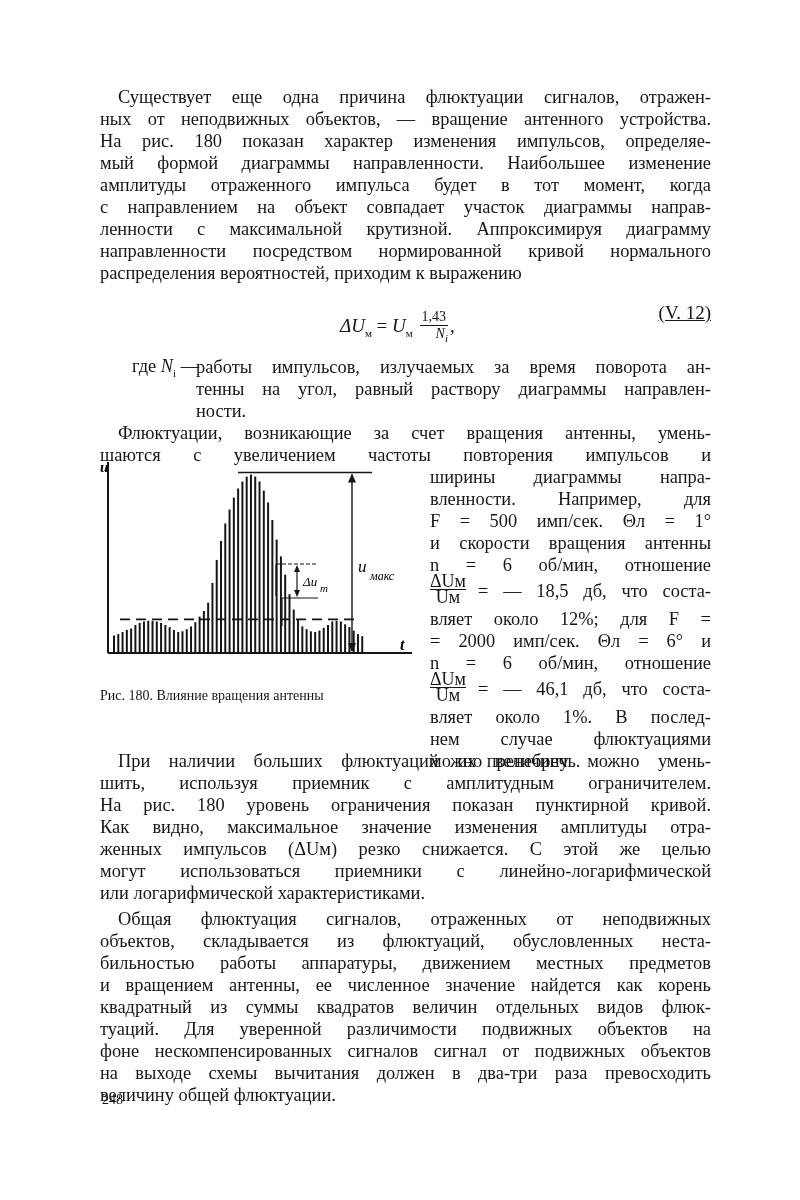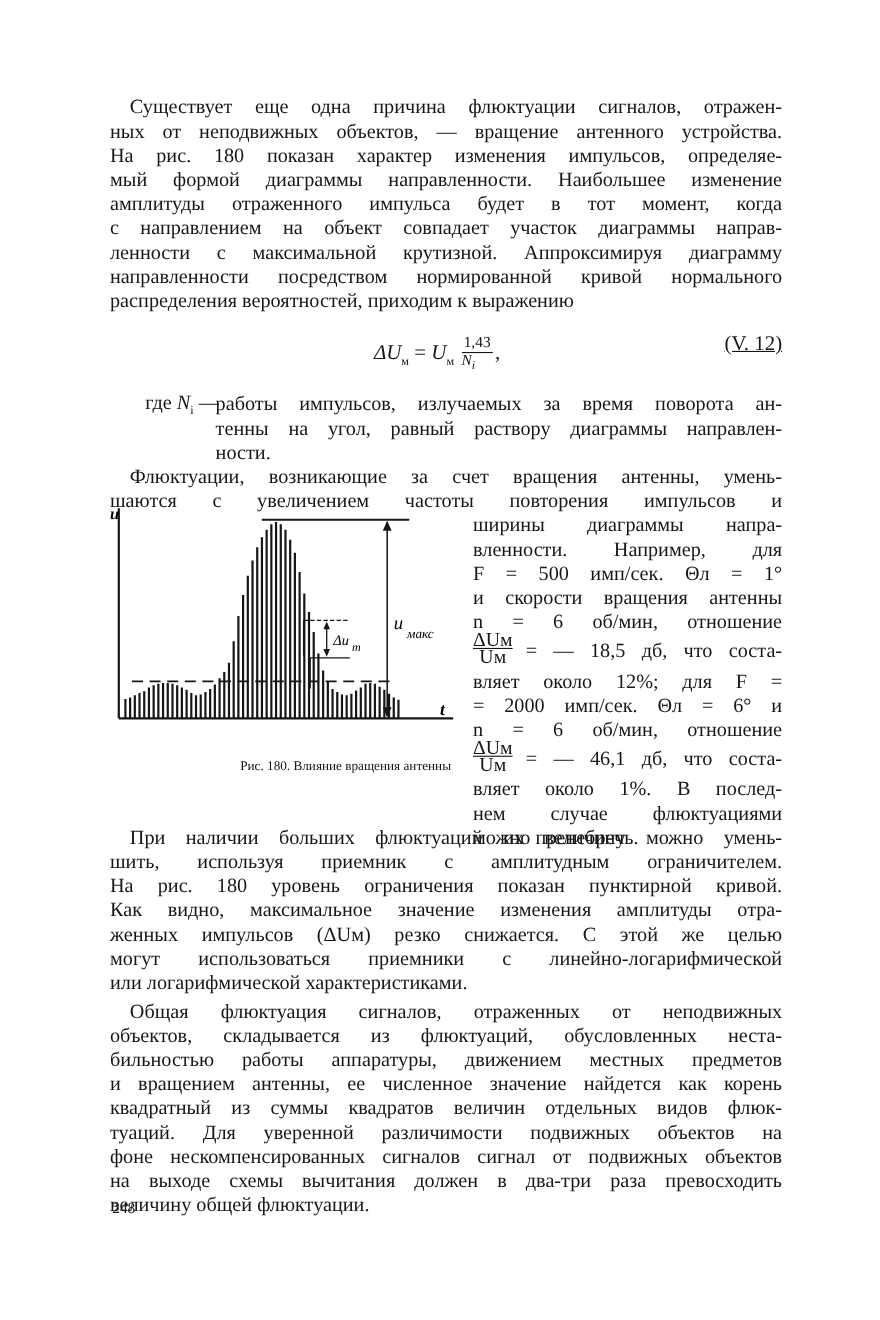--- a/index.html
+++ b/index.html
@@ -6,32 +6,32 @@
   body { width: 800px; height: 1200px; position: relative; overflow: hidden;
          font-family: "Liberation Serif", "DejaVu Serif", serif; color: #161616; }
   .page { position: absolute; left: 100px; top: 86px; width: 611px; }
   .line { position: absolute; left: 0; width: 611px; height: 22px; font-size: 18.4px;
           line-height: 22px; white-space: nowrap; text-align: justify; text-align-last: justify; }
   .line.last { text-align-last: left; }
   .line.indent { padding-left: 18px; box-sizing: border-box; }
   .formula { position: absolute; left: 0; width: 611px; height: 46px; top: 206px; font-size: 19px; }
   .formula .expr { position: absolute; left: 240px; top: 8px; white-space: nowrap; }
   .formula .num { position: absolute; right: 0; top: 10px; text-decoration: underline; }
-  .frac { display: inline-block; vertical-align: middle; text-align: left; font-size: 14px; line-height: 16px; margin: 4px 2px; }
+  .frac { display: inline-block; vertical-align: middle; text-align: right; font-size: 14px; line-height: 16px; margin: 9px 2px; }
   .frac .n { display: block; border-bottom: 1px solid #161616; padding: 0 2px; }
   .frac .d { display: block; font-style: italic; }
   i { font-style: italic; }
   sub { font-size: 11px; }
   .where { position: absolute; left: 0; top: 270px; width: 611px; font-size: 18.4px; }
   .where .term { position: absolute; left: 6px; top: 0; white-space: nowrap; margin-left: 26px; }
   .where .def { position: absolute; left: 96px; width: 515px; }
   .right-col { position: absolute; left: 330px; width: 281px; }
   .right-col .line { width: 281px; }
   .figure { position: absolute; left: 0; top: 370px; width: 320px; height: 290px; }
-  .caption { position: absolute; left: 0; top: 600px; width: 310px; font-size: 12px; line-height: 20px; text-align: right; }
+  .caption { position: absolute; left: 0; top: 600px; width: 310px; font-size: 14px; line-height: 20px; text-align: left; }
   .pagenum { position: absolute; left: 20px; top: 1092px; font-size: 14px; }
   .sfrac { display: inline-block; vertical-align: middle; text-align: center; font-size: 18px; line-height: 15px; margin-right: 4px; }
   .sfrac .n { display:block; border-bottom: 1px solid #161616; }
 </style>
 </head>
 <body>
 
 <div class="page">
 
   <div>

